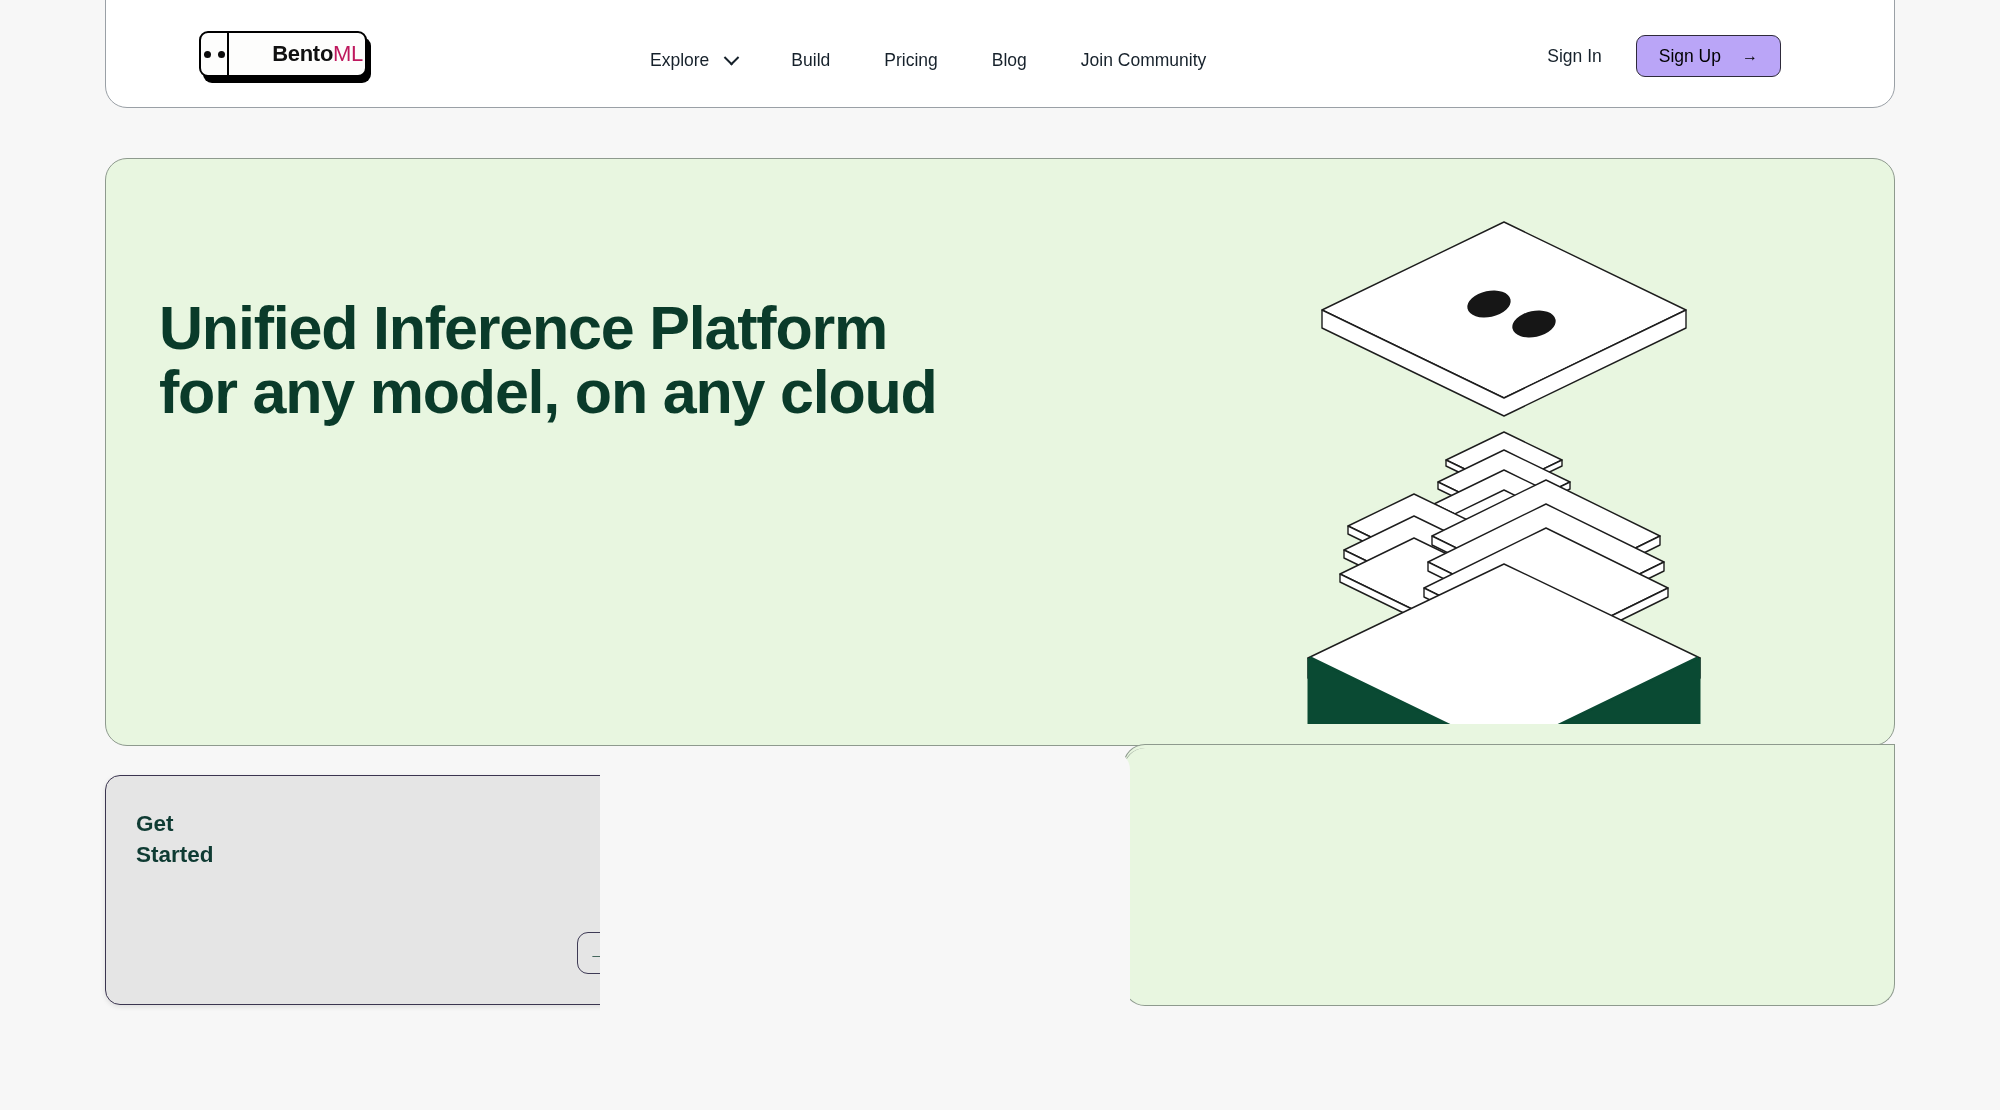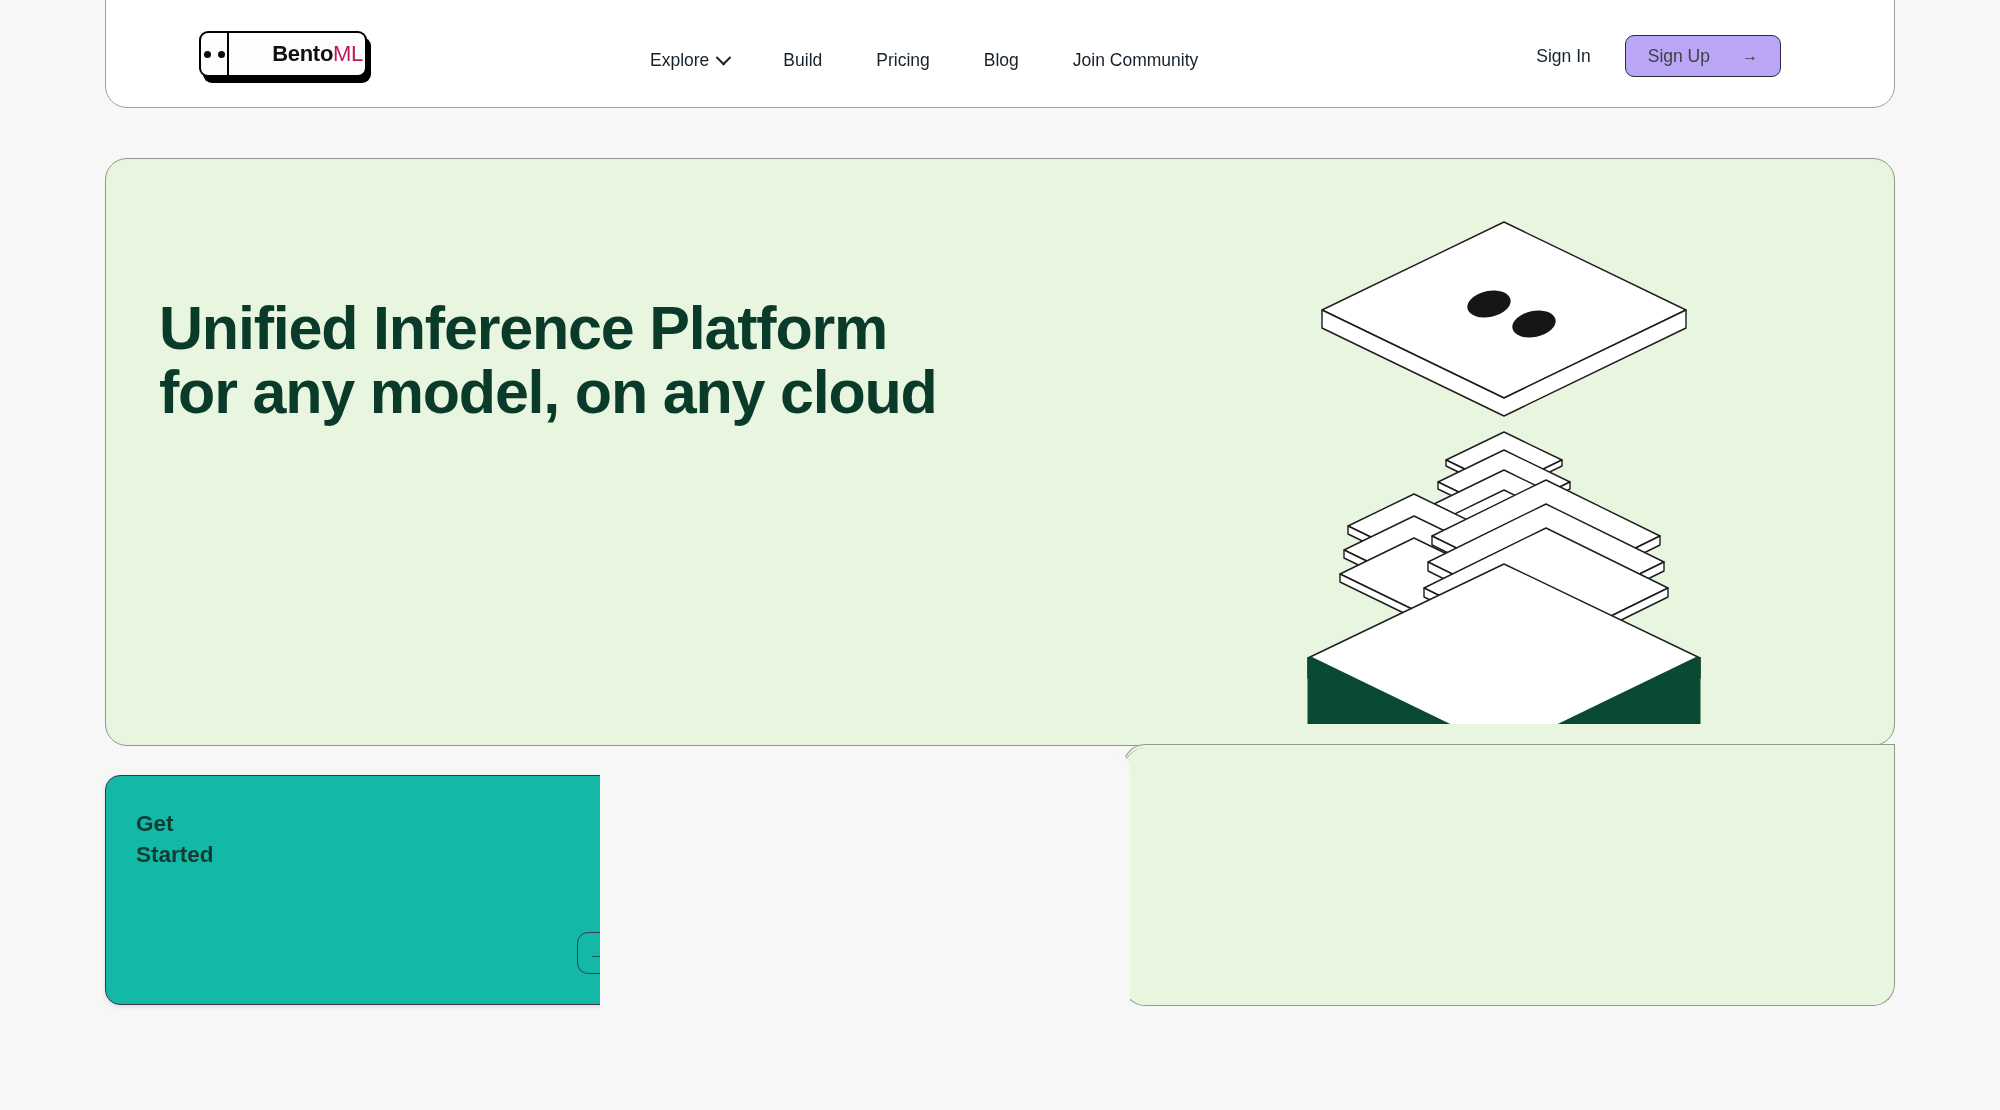--- a/index.html
+++ b/index.html
@@ -96,21 +96,21 @@
     gap: 0px;
     margin-left: 252px;
     margin-bottom: 12px;
   }
   .nav-item {
     font-size: 17.5px;
     color: #16212b;
     padding: 6px 27px;
     display: flex;
     align-items: center;
-    gap: 9px;
+    gap: 17px;
     cursor: pointer;
     white-space: nowrap;
     justify-content: space-between;
   }
   .chev {
     display: inline-block;
     width: 11px; height: 11px;
     border-right: 2px solid #16212b;
     border-bottom: 2px solid #16212b;
     transform: rotate(45deg) translate(-2px,-2px);
@@ -130,23 +130,23 @@
     cursor: pointer;
   }
   .signup {
     background: #baa5f7;
     border: 1.5px solid #2e2a3a;
     border-radius: 9px;
     height: 42px;
     padding: 0 22px;
     display: flex;
     align-items: center;
-    gap: 32px;
+    gap: 21px;
     font-size: 17.5px;
-    color: #404040;
+    color: #000000;
     cursor: pointer;
   }
   .signup .arr { font-size: 16px; line-height: 1; }
 
   
   .hero {
     position: absolute;
     left: 105px;
     top: 158px;
     width: 1790px;
@@ -217,21 +217,21 @@
   .card {
     position: absolute;
     border-radius: 15px;
     cursor: pointer;
   }
   .card-get {
     left: 105px;
     top: 775px;
     width: 552px;
     height: 230px;
-    background: #14b8a6;
+    background: #e5e5e5;
     border: 1.2px solid #3b3550;
     box-shadow: 0 2px 5px rgba(0,0,0,0.10);
   }
   .card-byoc {
     left: 620px;
     top: 768px;
     width: 482px;
     height: 230px;
     background: #2b6254;
     border-radius: 15px;

